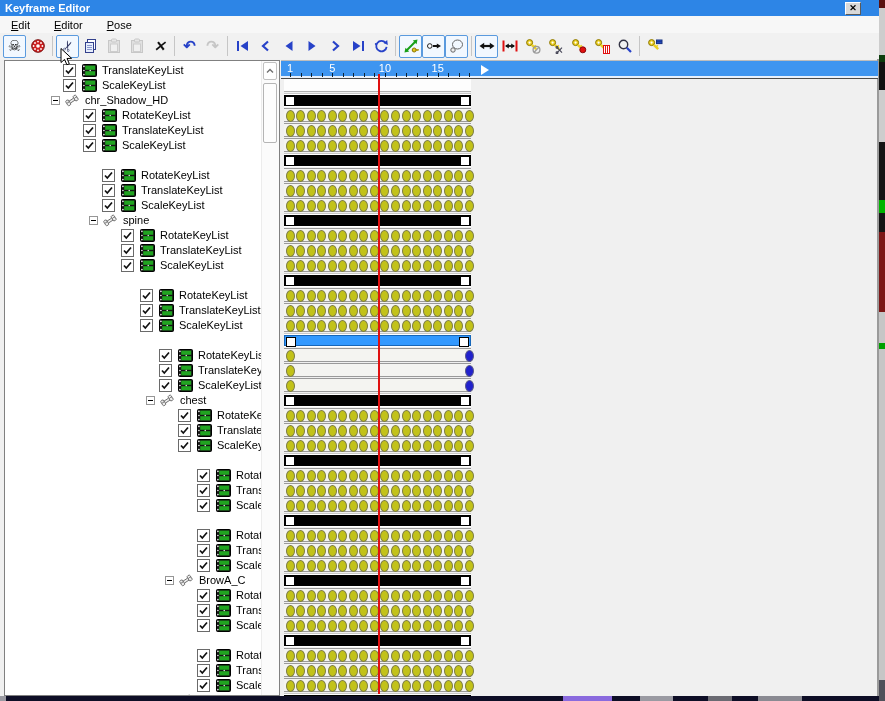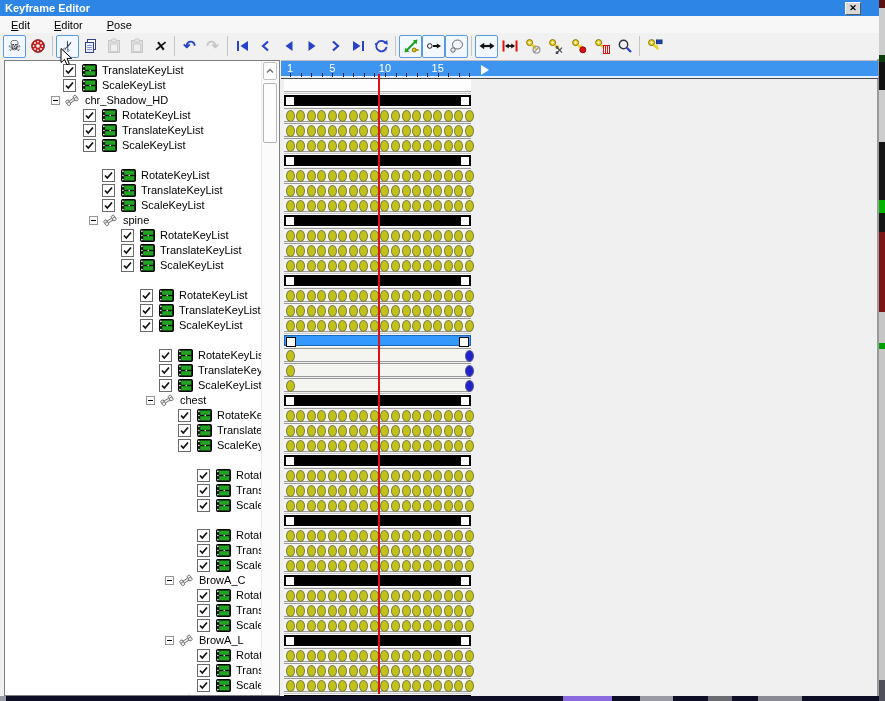--- a/index.html
+++ b/index.html
@@ -844,35 +844,20 @@
               <rect x="3.2" y="7.2" width="10" height="4.2" fill="#21a421"></rect>
               <g fill="#fff">
                 <circle cx="1.9" cy="2.4" r="0.8"></circle>
                 <circle cx="1.9" cy="6.5" r="0.8"></circle>
                 <circle cx="1.9" cy="10.6" r="0.8"></circle>
                 <circle cx="8.2" cy="6.5" r="0.7"></circle>
               </g>
             </svg></div>
           <span class="tlabel" style="left: 229px;">ScaleK</span>
         </div>
-        <div class="trow" style="top: 572px;">
-          <div class="exp" style="left: 160px;">
-            <div class="minus"></div>
-          </div>
-          <div class="bicon" style="left: 173px;"><svg width="16" height="13" viewBox="0 0 16 13">
-              <g transform="rotate(-33 8 6.5)" fill="#ececec" stroke="#707070" stroke-width="0.9">
-                <rect x="4" y="5.4" width="8" height="2.4" rx="1.2"></rect>
-                <circle cx="3.6" cy="5.2" r="1.8"></circle>
-                <circle cx="3.6" cy="7.6" r="1.8"></circle>
-                <circle cx="12.4" cy="5.2" r="1.8"></circle>
-                <circle cx="12.4" cy="7.6" r="1.8"></circle>
-              </g>
-            </svg></div>
-          <span class="tlabel" style="left: 192px;">BrowA_L</span>
-        </div>
         <div class="trow" style="top: 587px;">
           <div class="cbox" style="left: 192px;"><svg width="11" height="11" viewBox="0 0 11 11">
               <polyline points="2,5.5 4.3,8 9,2.5" fill="none" stroke="#111" stroke-width="1.7"></polyline>
             </svg></div>
           <div class="ficon" style="left: 211px;"><svg width="15" height="13" viewBox="0 0 15 13">
               <rect x="0.5" y="0.5" width="14" height="12" rx="1" fill="#151515" stroke="#000"></rect>
               <rect x="3.2" y="1.6" width="10" height="4.2" fill="#21a421"></rect>
               <rect x="3.2" y="7.2" width="10" height="4.2" fill="#21a421"></rect>
               <g fill="#fff">
                 <circle cx="1.9" cy="2.4" r="0.8"></circle>

